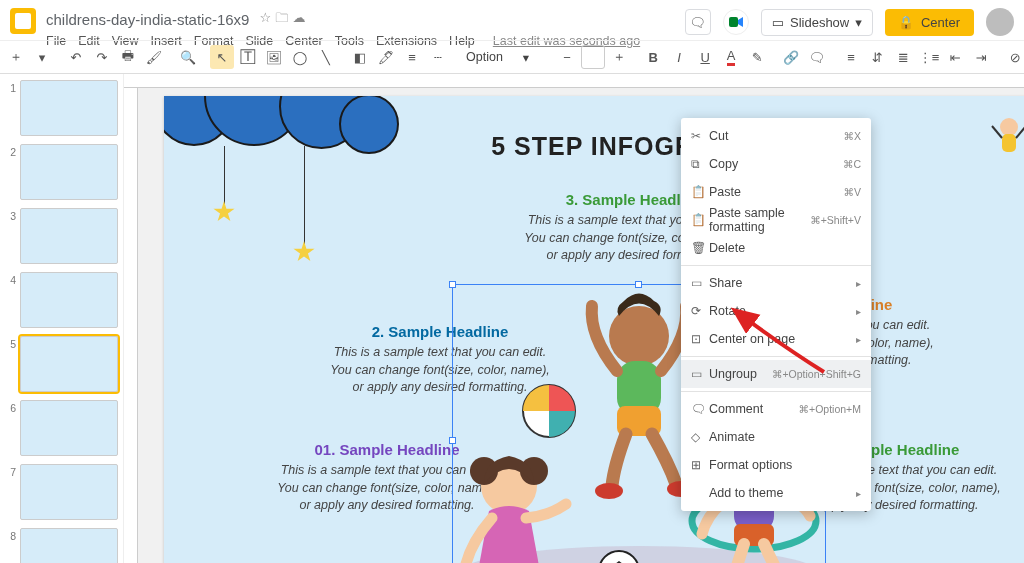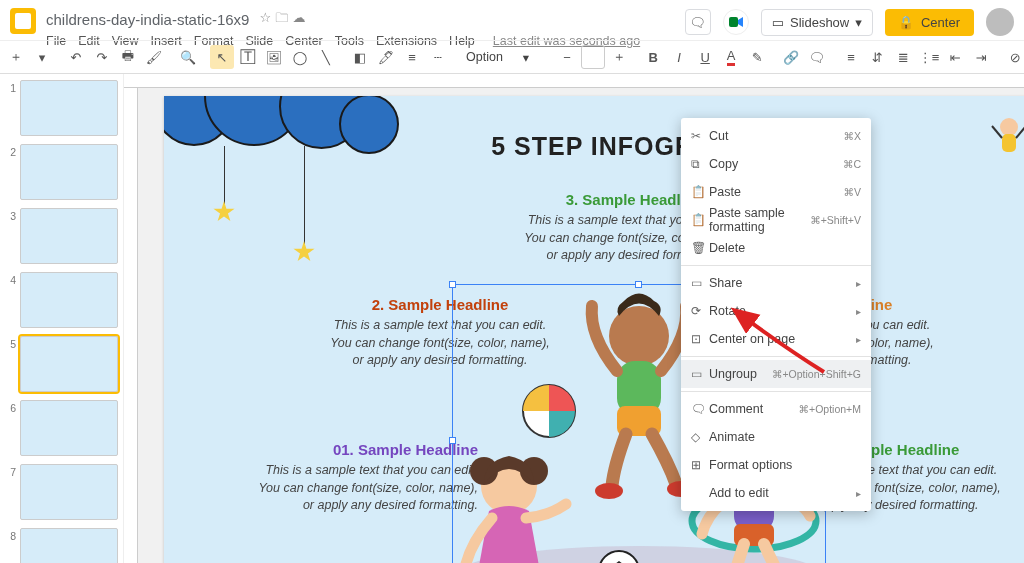--- a/index.html
+++ b/index.html
@@ -45,21 +45,21 @@
   .cloud-shape { position:absolute; width:230px; height:80px; }
   .cloud-shape div { position:absolute; background:#2b6fbf; border:2px solid #1a1a1a; border-radius:50%; }
   .star { width:22px; height:22px; background:#f5d040; clip-path: polygon(50% 0,61% 35%,98% 35%,68% 57%,79% 91%,50% 70%,21% 91%,32% 57%,2% 35%,39% 35%); position:absolute; }
 
   .slide-title { position:absolute; top:36px; left:0; right:0; text-align:center; font-weight:700; font-size:25px; letter-spacing:1px; color:#222; }
 
   .headline { position:absolute; width:230px; text-align:center; }
   .headline .hl { font-weight:700; font-size:15px; margin-bottom:4px; }
   .headline .txt { font-style:italic; font-size:12.5px; color:#444; line-height:1.4; }
   .hl-green { color:#3a9a38; }
-  .hl-red { color:#c2410c; }
+  .hl-red { color:#0369a1;margin-top:27px; }
   .hl-purple { color:#7546bf; }
   .hl-orange { color:#d98028; }
 
   .selection-box { position:absolute; border:1px solid #3b82f6; }
   .handle { position:absolute; width:7px; height:7px; background:#fff; border:1px solid #3b82f6; }
 
   
   .ctx-menu { position:absolute; width:190px; background:#fff; box-shadow:0 3px 14px rgba(0,0,0,0.25); border-radius:3px; z-index:100; padding:4px 0; font-size:12.5px; color:#444; }
   .ctx-item { height:28px; display:flex; align-items:center; padding:0 10px; position:relative; }
   .ctx-item.hl { background:#eef0f2; }
@@ -251,21 +251,21 @@
           <circle cx="92" cy="25" r="9" fill="#f6c9a0"></circle>
             <rect x="85" y="33" width="14" height="18" rx="5" fill="#e55"></rect>
           <line x1="85" y1="37" x2="75" y2="25" stroke="#333" stroke-width="2"></line>
             <line x1="99" y1="37" x2="108" y2="25" stroke="#333" stroke-width="2"></line>
         </svg>
       </div>
 
       <div class="slide-title">5 STEP INFOGRAPHIC</div>
 
       <div id="headlines">
-          <div class="headline" style="left: 84px; top: 345px; text-align: right;">
+          <div class="headline" style="left: 108px; top: 345px;">
             <div class="hl hl-purple">01. Sample Headline</div>
     <div class="txt">This is a sample text that you can edit. You can change font(size, color, name), or apply any desired formatting.</div>
           </div>
           <div class="headline" style="left: 161px; top: 200px;">
             <div class="hl hl-red">2. Sample Headline</div>
     <div class="txt">This is a sample text that you can edit. You can change font(size, color, name), or apply any desired formatting.</div>
           </div>
           <div class="headline" style="left: 355px; top: 95px;">
             <div class="hl hl-green">3. Sample Headline</div>
     <div class="txt">This is a sample text that you can edit. You can change font(size, color, name), or apply any desired formatting.</div>
@@ -400,21 +400,21 @@
       <span class="ci-label">Animate</span>
 
       </div>
         <div class="ctx-item">
           <span class="ci-icon">⊞</span>
       <span class="ci-label">Format options</span>
 
       </div>
         <div class="ctx-item">
           <span class="ci-icon"></span>
-      <span class="ci-label">Add to edit</span>
+      <span class="ci-label">Add to theme</span>
 
       <span class="ci-arrow">▸</span>
         </div>
       </div>
 
     <svg class="red-arrow" style="top:228px;left:590px" width="120" height="80">
       <defs>
           <marker id="ah" markerWidth="8" markerHeight="8" refX="6" refY="3" orient="auto">
             <path d="M0,0 L7,3 L0,6 Z" fill="#d22"></path>
           </marker>

